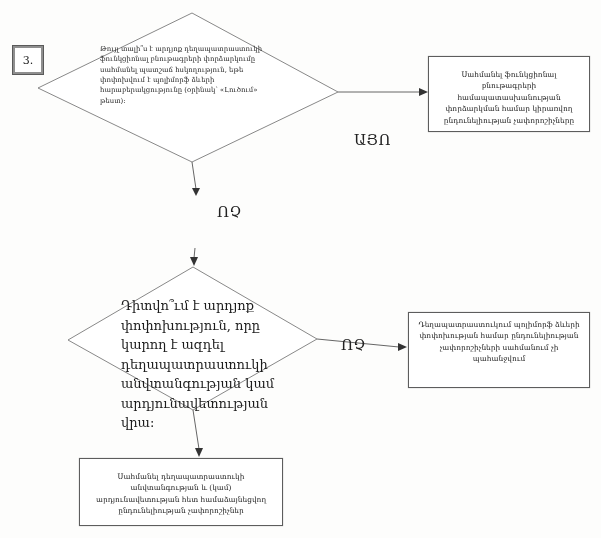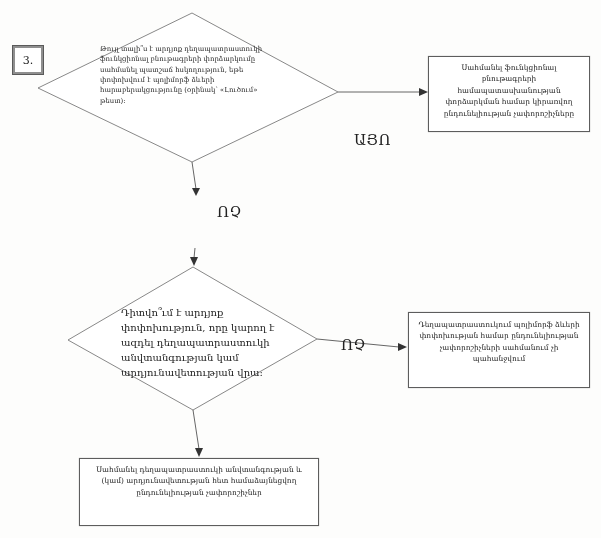--- a/index.html
+++ b/index.html
@@ -8,36 +8,36 @@
     font-family:"DejaVu Serif","Liberation Serif",serif;color:#1c1c1c;overflow:hidden;
   }
   .stage svg{position:absolute;left:0;top:0;}
   .txt{
     position:absolute;color:#1c1c1c;
     font-size:7px;line-height:1.5;pointer-events:none;
   }
   .box{
     position:absolute;border:1px solid #5d5d5d;background:#fff;
     box-sizing:border-box;display:flex;justify-content:center;align-items:flex-start;
-    text-align:center;font-size:7.4px;line-height:1.55;padding:5px 9px;
+    text-align:center;font-size:7.4px;line-height:1.55;padding:12px 9px;
     box-shadow:0 0 1px rgba(90,90,90,.5);
   }
   .stepbox{
     position:absolute;left:13px;top:46px;width:26px;height:24px;
     border:2px solid #8f8f8f;outline:1px solid #5a5a5a;background:#fff;
     display:flex;align-items:center;justify-content:center;
     font-size:11px;color:#222;
   }
   .lbl{position:absolute;font-size:15px;color:#222;letter-spacing:.4px;margin-top:39px;}
   .d1-text{left:100px;top:44px;width:182px;font-size:6.9px;}
-  .d2-text{left:121px;top:305px;width:158px;font-size:10px;}
+  .d2-text{left:121px;top:296px;width:158px;font-size:13px;}
   .b1{left:428px;top:56px;width:162px;height:76px;}
   .bm{left:92px;top:196px;width:218px;height:52px;padding-top:6px;}
   .b2{left:408px;top:312px;width:182px;height:76px;padding-top:6px;}
-  .b3{left:79px;top:458px;width:240px;height:68px;}
+  .b3{left:79px;top:458px;width:204px;height:68px;}
   .lbl-yes1{left:354px;top:92px;}
   .lbl-no1{left:217px;top:164px;}
   .lbl-no2{left:341px;top:297px;}
   .lbl-yes2{left:210px;top:420px;}
 </style>
 </head>
 <body>
 
 <div class="stage">
 

